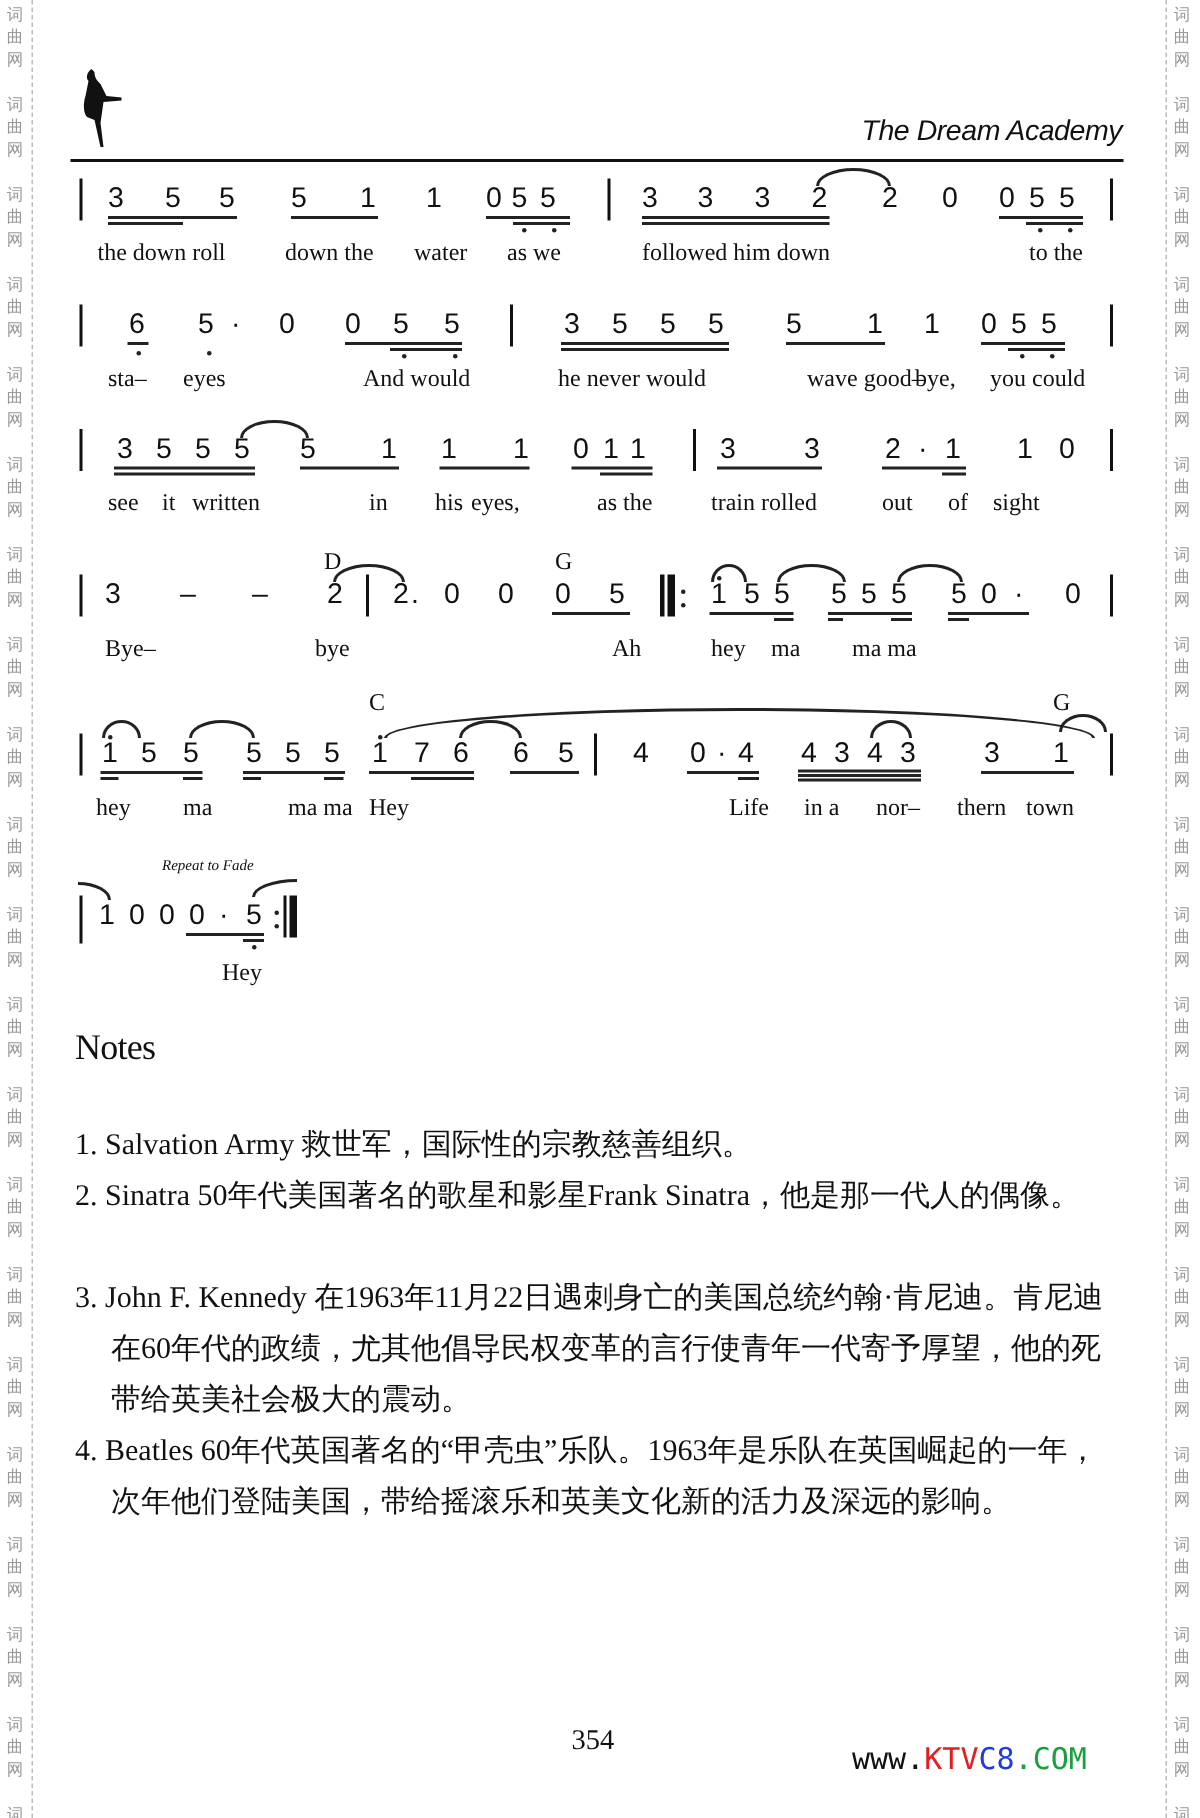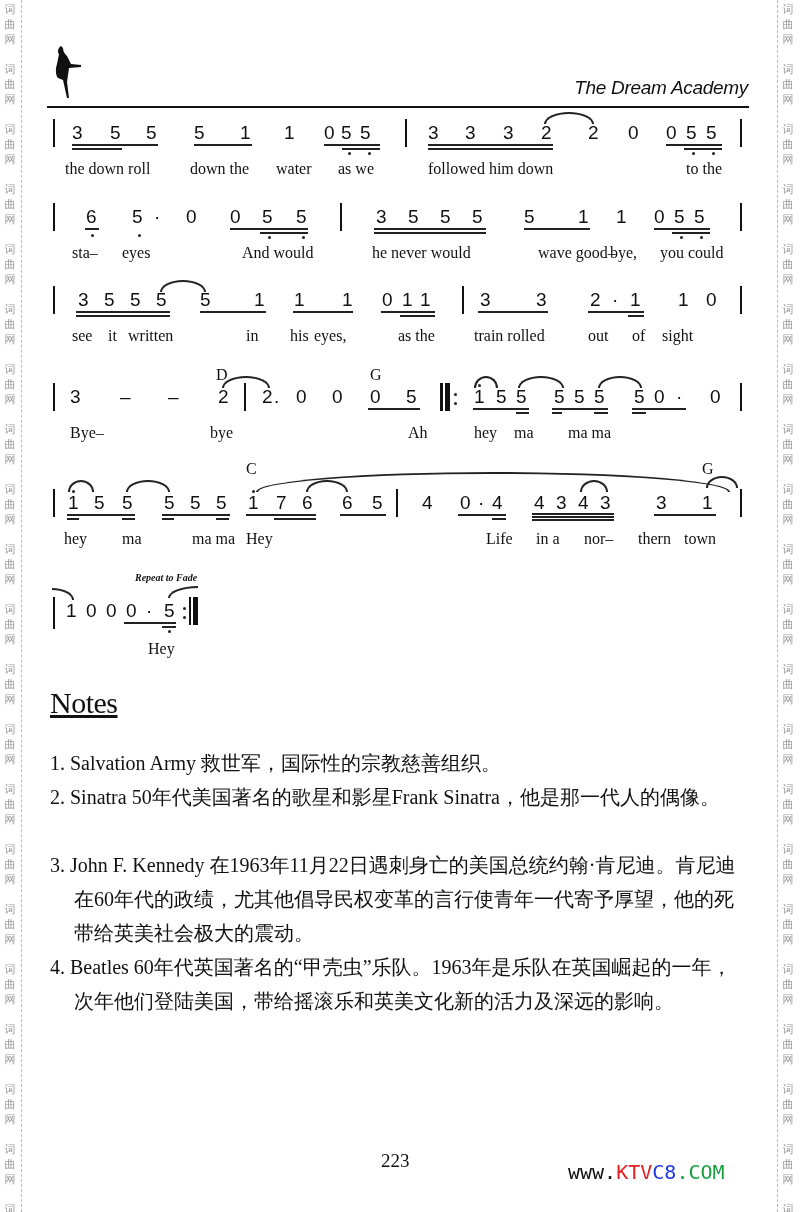--- a/index.html
+++ b/index.html
@@ -20,23 +20,23 @@
   
   .row { position:absolute; left:50px; width:700px; }
   .notes-line { position:absolute; top:0; left:0; width:100%; height:34px; font-family:"Liberation Sans", sans-serif; font-size:19px; }
   .n { position:absolute; top:6px; }
   .bar { position:absolute; top:3px; width:2px; height:28px; background:#111; }
   .ul { position:absolute; height:1.5px; background:#222; }
   .dot { position:absolute; width:3px; height:3px; background:#222; border-radius:50%; }
   .tie { position:absolute; border:2px solid #222; border-bottom:none; border-radius:50% 50% 0 0 / 100% 100% 0 0; height:10px; }
   .chord { position:absolute; font-family:"Liberation Serif", serif; font-size:16px; }
   .lyr { position:absolute; top:44px; font-size:16px; white-space:nowrap; }
-  .rpt { position:absolute; font-size:10px; font-style:italic; font-weight:bold;margin-left:27px; }
-
-  .notes-title { position:absolute; left:50px; top:686px; font-size:30px; letter-spacing:-0.5px;text-decoration:underline; }
+  .rpt { position:absolute; font-size:10px; font-style:italic; font-weight:normal; }
+
+  .notes-title { position:absolute; left:50px; top:686px; font-size:24px; letter-spacing:-0.5px; }
   .note-item { position:absolute; left:50px; width:700px; font-size:20px; line-height:34px; font-family:"Liberation Serif", "DejaVu Serif", serif; }
   .note-item .txt { display:block; padding-left:24px; text-indent:-24px; }
   .page-num { position:absolute; left:381px; top:1150px; font-size:19px; }
   .site { position:absolute; left:568px; top:1160px; font-family:"DejaVu Sans Mono", monospace; font-size:20px; letter-spacing:0px; }
 </style>
 </head>
 <body>
 
 <div class="side left" id="wmL">
     <span class="wm" style="top: 2px;">词</span>
@@ -457,16 +457,16 @@
 <div class="note-item" style="top:780px">
   <span class="txt"><span>2.</span> <span>Sinatra   50年代美国著名的歌星和影星Frank Sinatra，他是那一代人的偶像。</span></span>
 </div>
 <div class="note-item" style="top:848px">
   <span class="txt"><span>3.</span> <span>John F. Kennedy   在1963年11月22日遇刺身亡的美国总统约翰·肯尼迪。肯尼迪在60年代的政绩，尤其他倡导民权变革的言行使青年一代寄予厚望，他的死带给英美社会极大的震动。</span></span>
 </div>
 <div class="note-item" style="top:950px">
   <span class="txt"><span>4.</span> <span>Beatles   60年代英国著名的“甲壳虫”乐队。1963年是乐队在英国崛起的一年，次年他们登陆美国，带给摇滚乐和英美文化新的活力及深远的影响。</span></span>
 </div>
 
-<div class="page-num">223</div>
+<div class="page-num">354</div>
 <div class="site">
   <span id="s-www" style="color: rgb(17, 17, 17);">www.</span><span id="s-ktv" style="color: rgb(224, 32, 32);">KTV</span><span id="s-c8" style="color: rgb(30, 58, 224);">C8</span><span id="s-com" style="color: rgb(26, 160, 64);">.COM</span>
 </div>
 
 </body></html>

